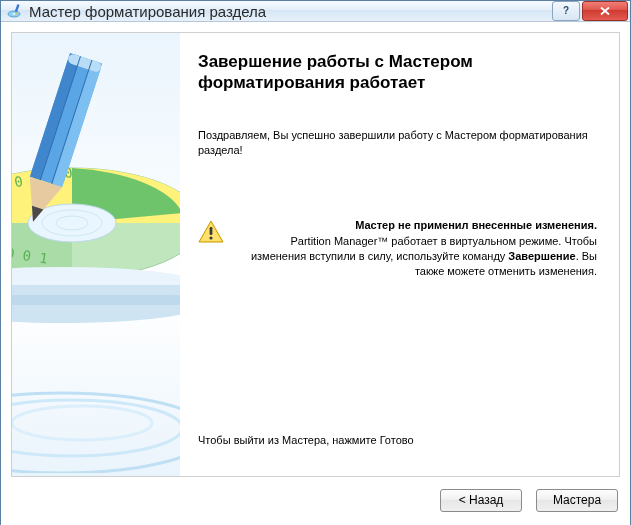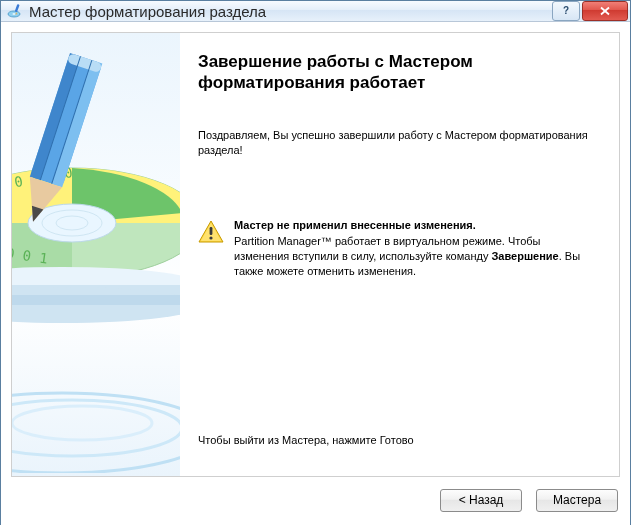--- a/index.html
+++ b/index.html
@@ -102,20 +102,21 @@
     font-size: 11px;
     color: #000;
     line-height: 1.4;
     margin-bottom: 60px;
   }
   .warning-block {
     display: flex;
     align-items: flex-start;
     gap: 10px;
     margin-bottom: 20px;
+    text-align: right;
   }
   .warn-icon {
     flex: 0 0 auto;
     width: 26px; height: 24px;
     margin-top: 2px;
   }
   .warn-text {
     font-size: 11px;
     line-height: 1.4;
     color: #000;

